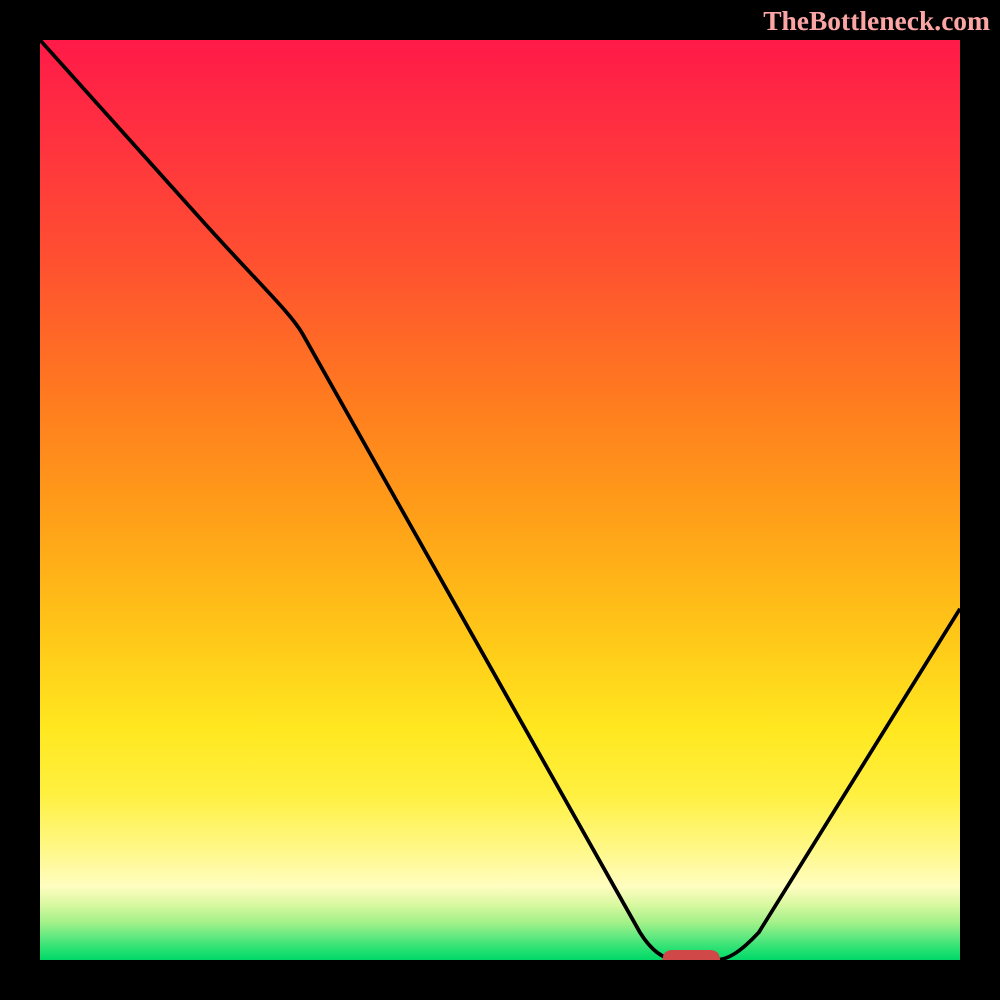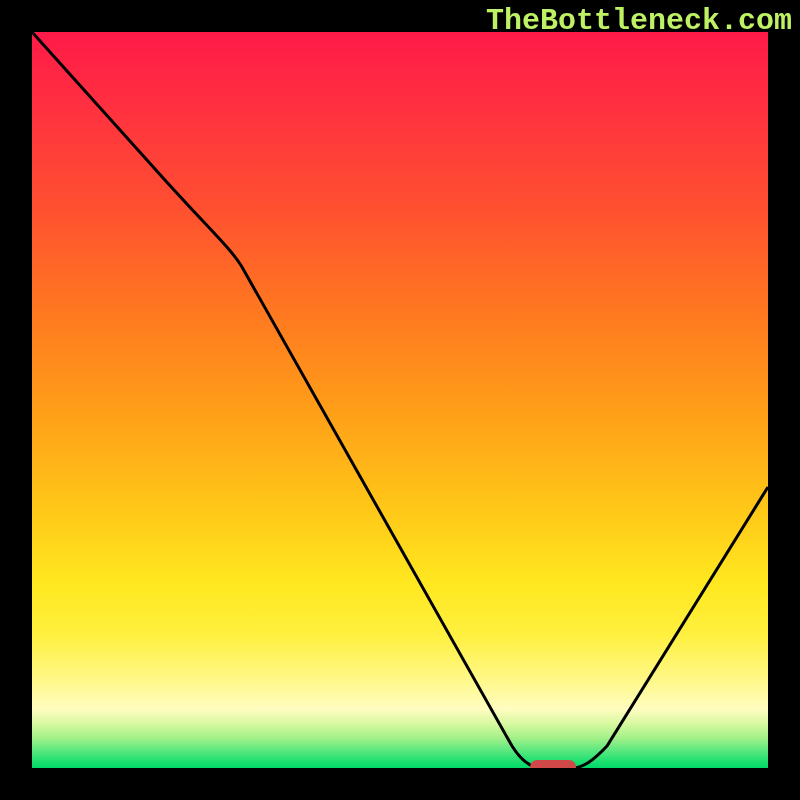--- a/index.html
+++ b/index.html
@@ -1,17 +1,17 @@
 <!DOCTYPE html>
 <html><head>
   <meta charset="utf-8">
   <style>
     * { margin: 0; padding: 0; box-sizing: border-box; }
     body { width: 800px; height: 800px; position: relative; background: #000; }
-    .watermark { position: absolute; top: 4px; right: 8px; color: #bef264; font-family: Liberation Mono, monospace; font-size: 30px; font-weight: 600; z-index: 10; }
+    .watermark { position: absolute; top: 4px; right: 8px; color: #fca5a5; font-family: Liberation Serif, serif; font-size: 22px; font-weight: 600; z-index: 10; }
     .chart-frame { position: absolute; top: 28px; left: 28px; width: 744px; height: 744px; border: 4px solid #000; box-sizing: border-box; }
     .gradient-bg { position: absolute; inset: 0; background: linear-gradient(to bottom,
       #ff1a48 0%,
       #ff3040 10%,
       #ff5030 24%,
       #ff7820 38%,
       #ffa018 52%,
       #ffc818 65%,
       #ffe820 75%,
       #fff040 82%,

